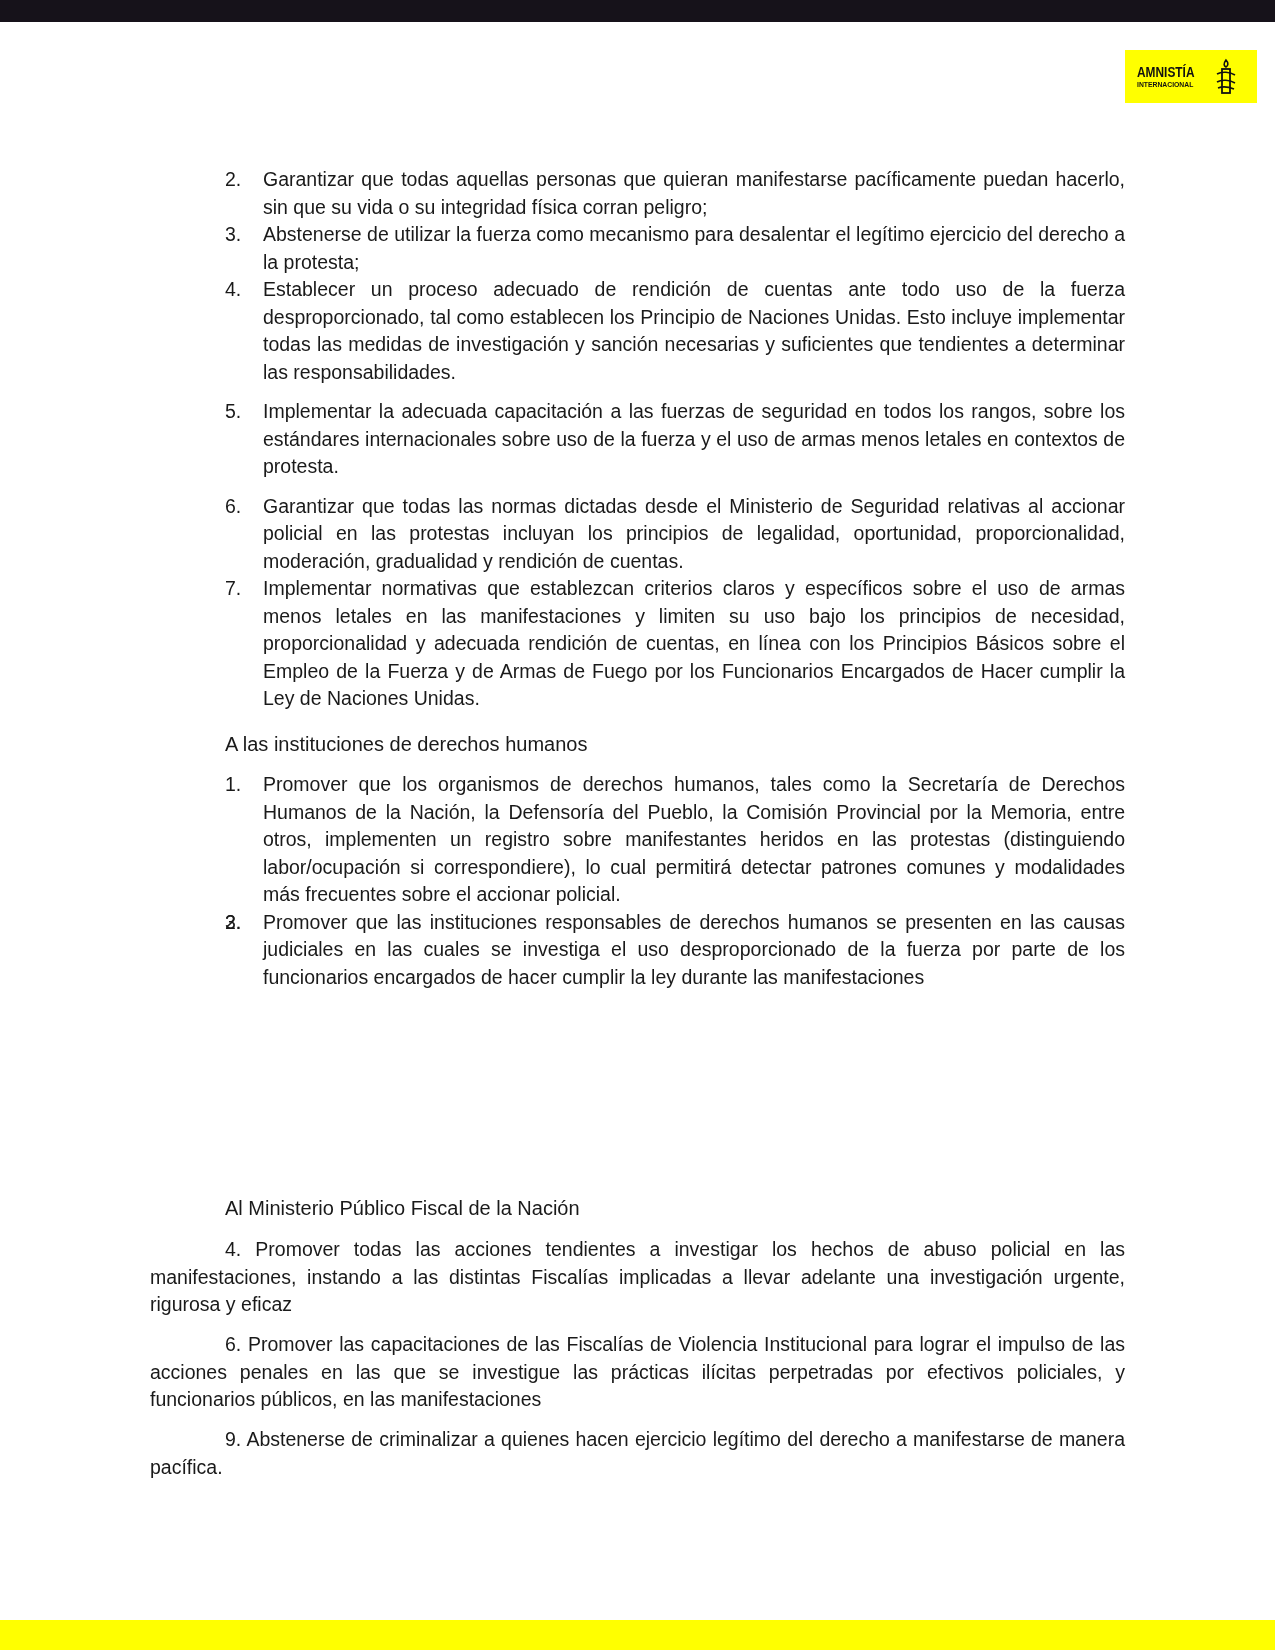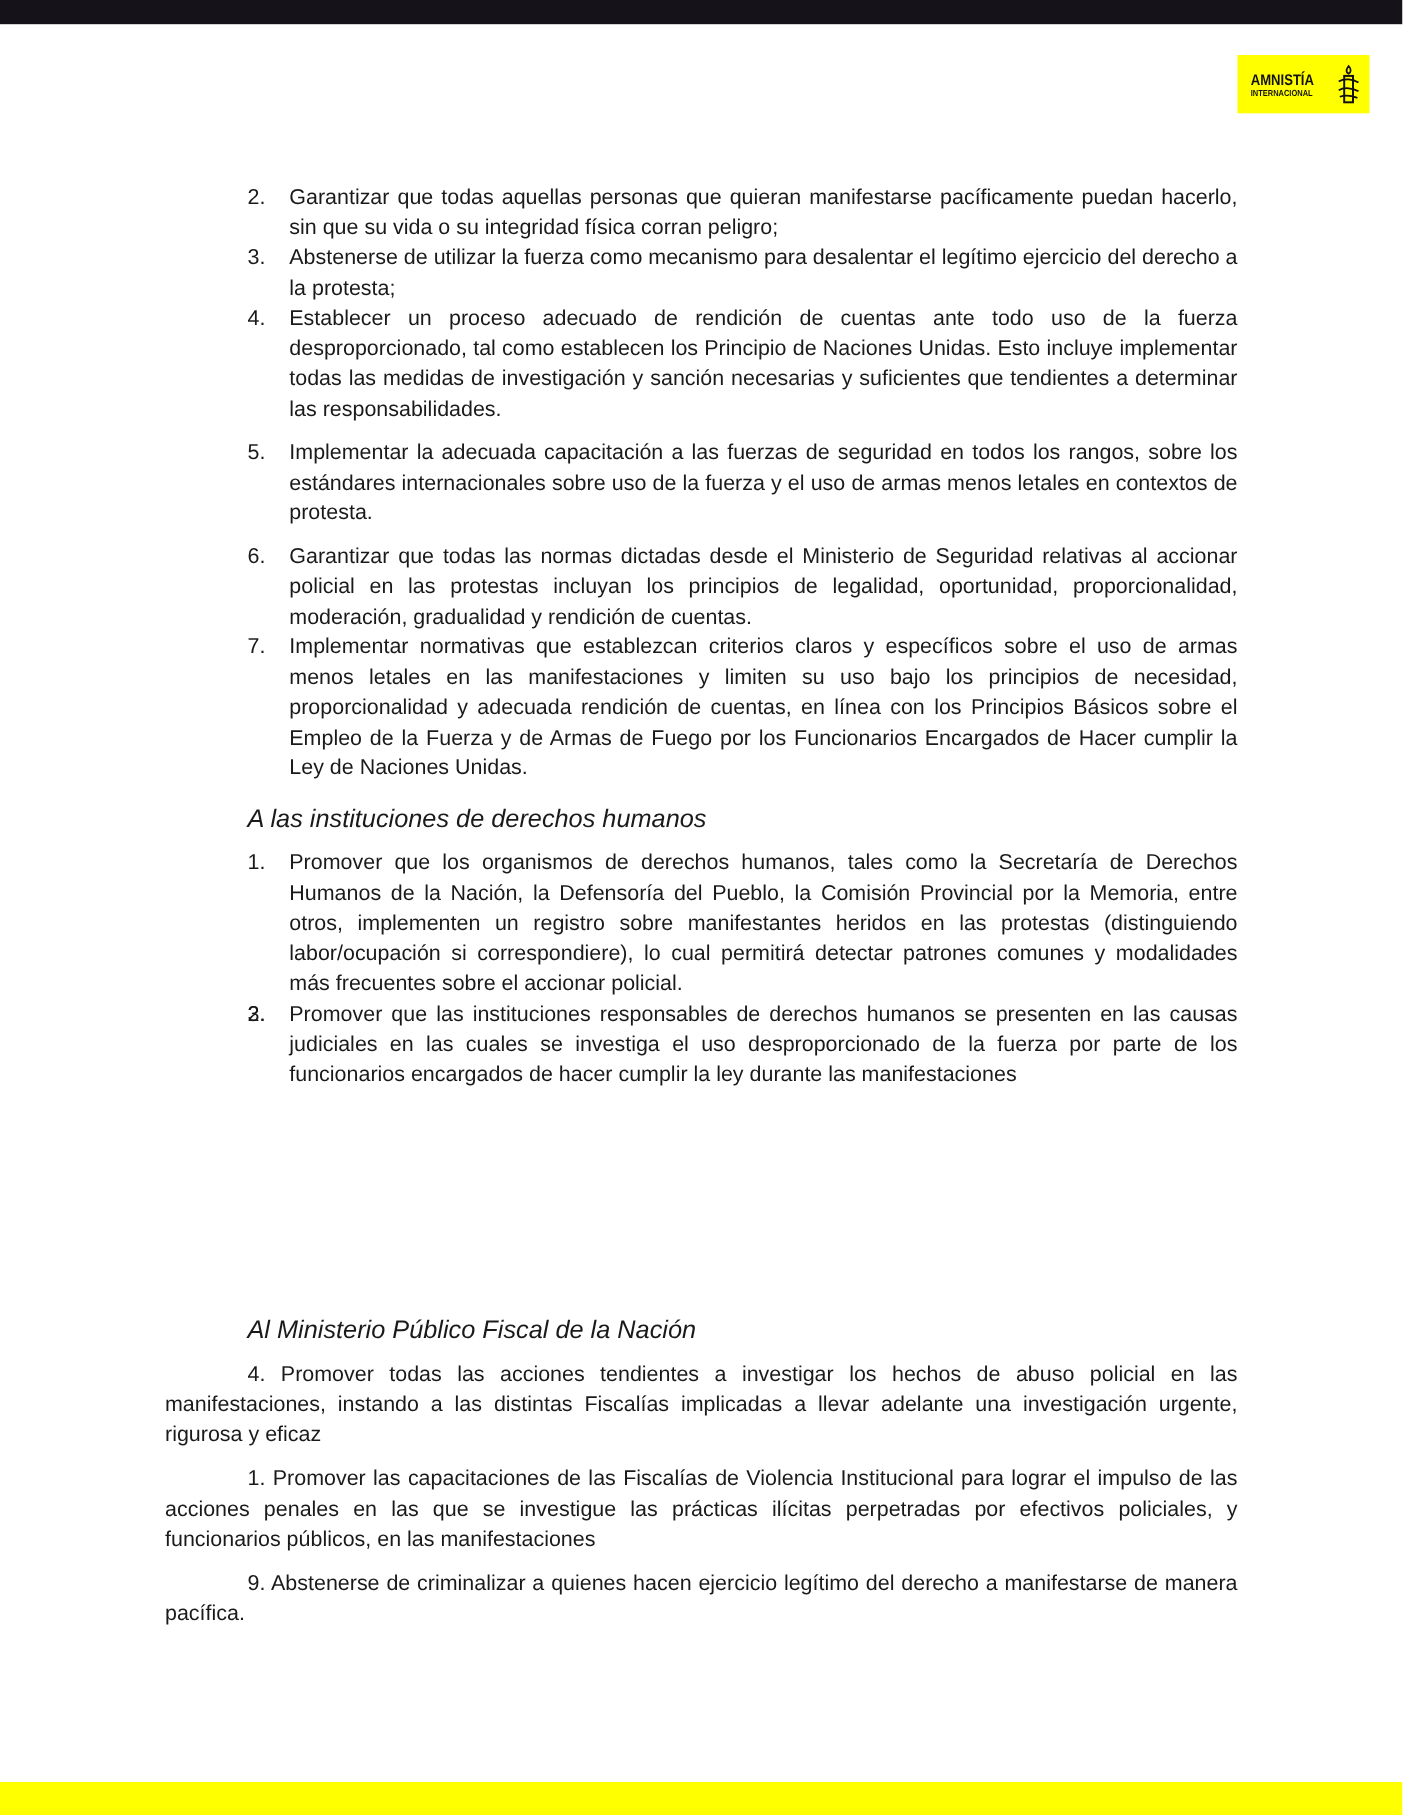--- a/index.html
+++ b/index.html
@@ -11,21 +11,21 @@
     }
     .top-bar {
       position: absolute; left: 0; top: 0; width: 1275px; height: 22px;
       background: #16121a;
     }
     .bottom-bar {
       position: absolute; left: 0; top: 1620px; width: 1275px; height: 30px;
       background: #ffff00;
     }
     .logo {
-      position: absolute; left: 1125px; top: 50px; width: 120px; height: 53px;
+      position: absolute; left: 1125px; top: 50px; width: 132px; height: 53px;
       background: #ffff00; box-sizing: border-box;
       display: flex; align-items: center; padding-left: 12px;
     }
     .logo-text { display: flex; flex-direction: column; line-height: 1; }
     .logo-line1 {
       font-family: "Liberation Sans", sans-serif; font-weight: bold;
       font-size: 14px; letter-spacing: 0px; color: #111; transform: scaleX(0.85); transform-origin: left;
     }
     .logo-line2 {
       font-family: "Liberation Sans", sans-serif; font-weight: bold;
@@ -35,21 +35,21 @@
 
     .content {
       position: absolute; left: 0; top: 0; width: 1275px;
       font-size: 19.5px; line-height: 27.5px;
     }
     .list { position: absolute; left: 225px; width: 900px; }
     .item { position: relative; padding-left: 38px; text-align: justify; }
     .item .num { position: absolute; left: 0; top: 0; }
     .condensed { font-family: "Liberation Sans Narrow", "Liberation Sans", sans-serif; }
     .heading-it {
-      position: absolute; left: 225px; font-style: italic; font-size: 23px;
+      position: absolute; left: 225px; font-size: 20px;
     }
     .para {
       position: absolute; left: 150px; width: 975px; text-align: justify;
       text-indent: 75px;
     }
   </style>
 </head>
 <body>
 
 <div class="top-bar"></div>
@@ -107,18 +107,18 @@
     </div>
     <div class="item">
       <span class="num">3.</span>
       <span>Promover que las instituciones responsables de derechos humanos se presenten en las causas judiciales en las cuales se investiga el uso desproporcionado de la fuerza por parte de los funcionarios encargados de hacer cumplir la ley durante las manifestaciones</span>
     </div>
   </div>
 
   <div class="heading-it" style="top:1195px;">Al Ministerio Público Fiscal de la Nación</div>
 
   <div class="para" style="top:1236px;">4. Promover todas las acciones tendientes a investigar los hechos de abuso policial en las manifestaciones, instando a las distintas Fiscalías implicadas a llevar adelante una investigación urgente, rigurosa y eficaz</div>
-  <div class="para" style="top:1331px;">1. Promover las capacitaciones de las Fiscalías de Violencia Institucional para lograr el impulso de las acciones penales en las que se investigue las prácticas ilícitas perpetradas por efectivos policiales, y funcionarios públicos, en las manifestaciones</div>
+  <div class="para" style="top:1331px;">6. Promover las capacitaciones de las Fiscalías de Violencia Institucional para lograr el impulso de las acciones penales en las que se investigue las prácticas ilícitas perpetradas por efectivos policiales, y funcionarios públicos, en las manifestaciones</div>
   <div class="para" style="top:1426px;">9. Abstenerse de criminalizar a quienes hacen ejercicio legítimo del derecho a manifestarse de manera pacífica.</div>
 
 </div>
 
 <div class="bottom-bar"></div>
 
 </body></html>

